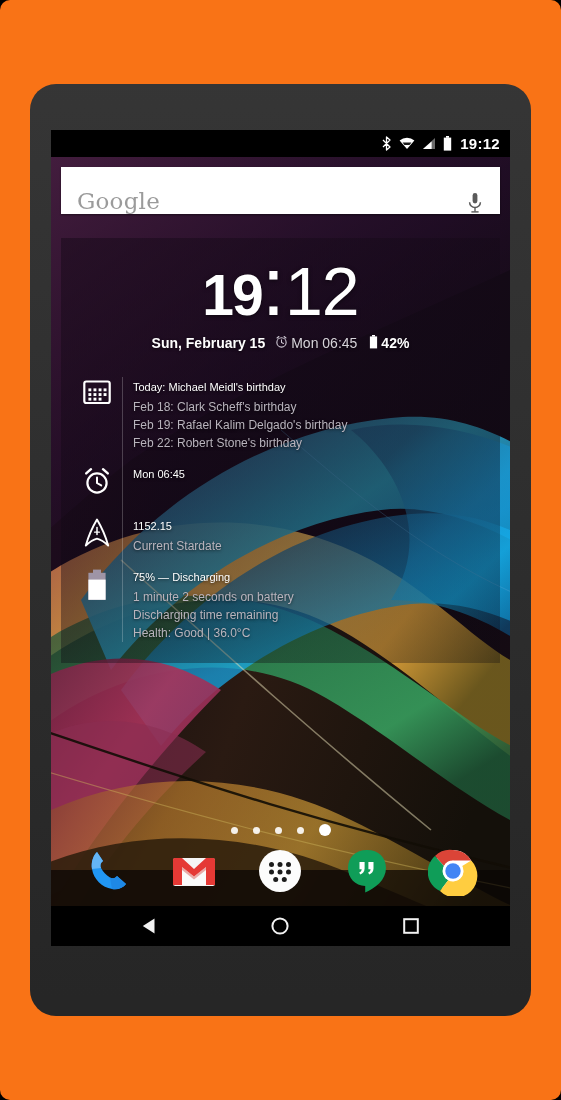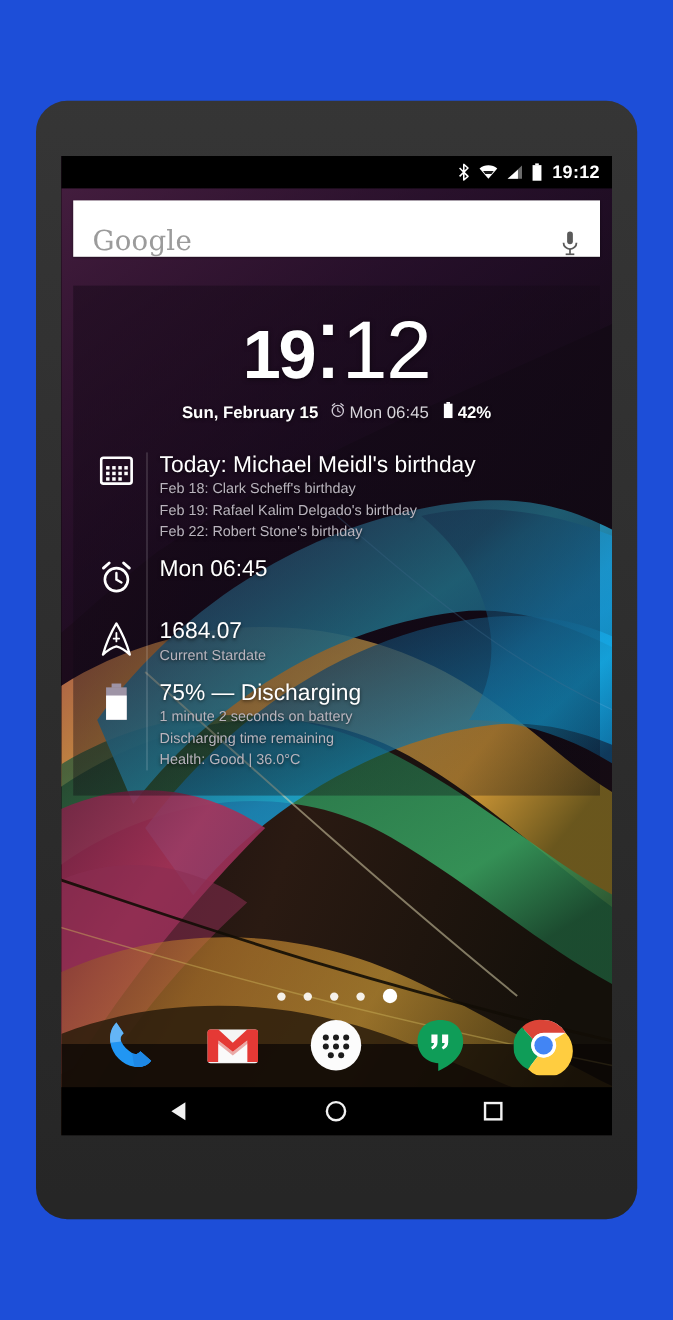--- a/index.html
+++ b/index.html
@@ -3,21 +3,21 @@
 <meta charset="utf-8">
 <style>
   * { box-sizing: border-box; margin: 0; padding: 0; }
   html, body {
     width: 561px; height: 1100px;
     background: #000;
     font-family: "Liberation Sans", sans-serif;
     overflow: hidden;
   }
 
-  #stage { position: relative; width: 561px; height: 1100px; background: #1d4ed8; }
+  #stage { position: relative; width: 561px; height: 1100px; background: #f97316; border-radius: 10px; }
 
   
   .phone-body {
     position: absolute;
     left: 30px; top: 84px;
     width: 501px; height: 932px;
     background: #2e2e2e;
     border-radius: 26px;
   }
   .phone-body::after {
@@ -112,21 +112,21 @@
     display: flex; align-items: flex-start; justify-content: center;
     padding-top: 2px;
   }
   .row-body { flex: 1; padding-left: 12px; padding-top: 0; }
   .divider {
     position: absolute; left: 61px; top: 0; bottom: 0; width: 1px;
     background: rgba(255,255,255,.22);
   }
 
   .row-title {
-    color: #ffffff; font-size: 19px; line-height: 21px;
+    color: #ffffff; font-size: 11px; line-height: 21px;
     text-shadow: 0 1px 3px rgba(0,0,0,.65);
   }
   .row-sub {
     color: #b9b4bd; font-size: 12px; line-height: 18px;
     text-shadow: 0 1px 3px rgba(0,0,0,.6);
   }
   .row-cal { padding-bottom: 12px; }
   .row-alarm { padding-bottom: 20px; }
   .row-star { padding-bottom: 12px; }
 
@@ -365,21 +365,21 @@
 
         <div class="row row-star">
           <div class="row-icon">
             <svg width="26" height="30" viewBox="0 0 26 30">
               <path d="M13 1.5 C17.5 9 21.5 18 24.2 27.5 C20.5 24 17 21.6 13 20.6 C9 21.6 5.5 24 1.8 27.5 C4.5 18 8.5 9 13 1.5 Z" stroke="#fff" stroke-width="1.9" fill="none" stroke-linejoin="round"></path>
               <path d="M13 9.5 L13 16.5" stroke="#fff" stroke-width="1.5" stroke-linecap="round"></path>
               <path d="M10.6 14.2 L15.4 14.2" stroke="#fff" stroke-width="1.3" stroke-linecap="round"></path>
             </svg>
           </div>
           <div class="row-body">
-            <div class="row-title">1684.07</div>
+            <div class="row-title">1152.15</div>
             <div class="row-sub">Current Stardate</div>
           </div>
         </div>
 
         <div class="row row-batt">
           <div class="row-icon">
             <svg width="22" height="32" viewBox="0 0 22 32">
               <rect x="7" y="0.6" width="8" height="3.6" fill="#9e94a6"></rect>
               <rect x="2.4" y="3.8" width="17.2" height="27" fill="#9e94a6"></rect>
               <rect x="2.4" y="10.6" width="17.2" height="20.2" fill="#ffffff"></rect>

